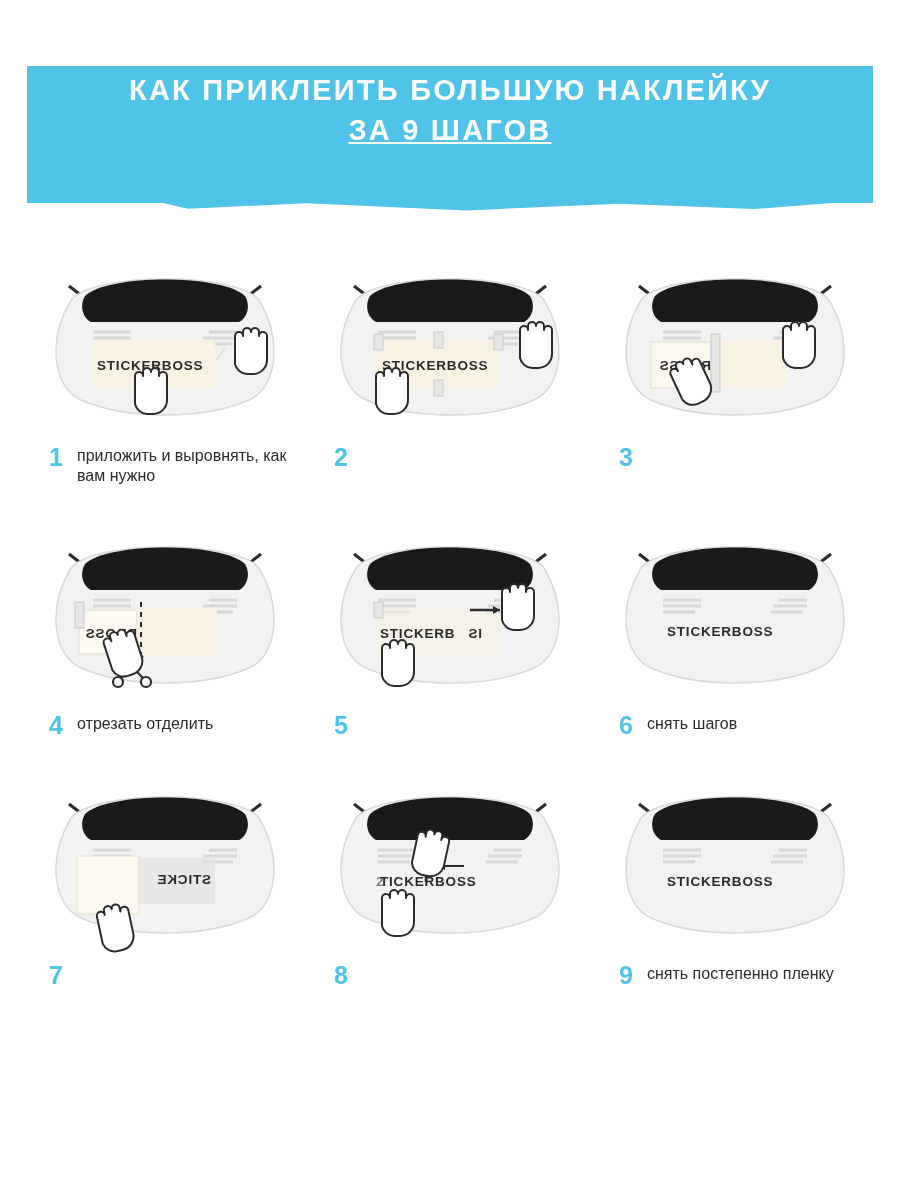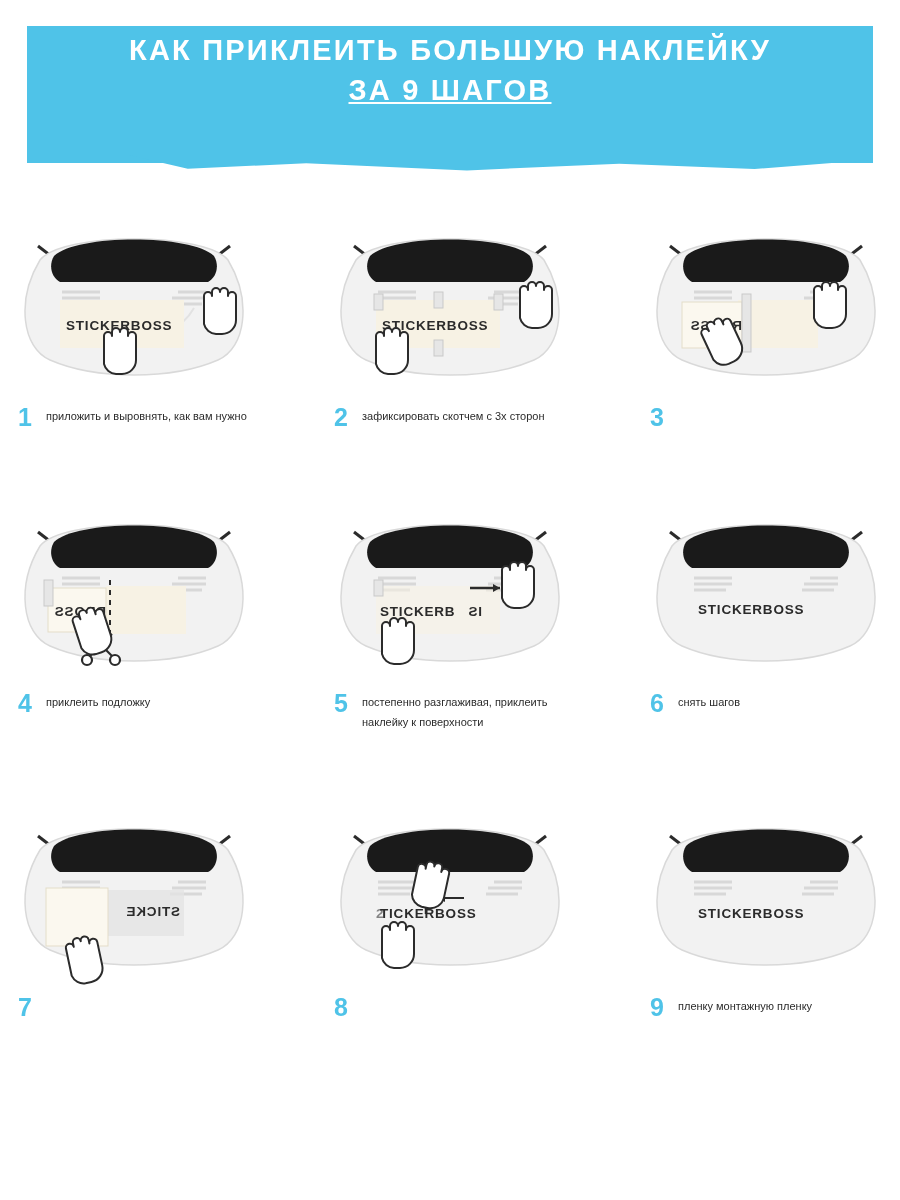--- a/index.html
+++ b/index.html
@@ -14,20 +14,21 @@
     overflow: hidden;
     position: relative;
   }
 
   
   .header {
     position: relative;
     width: 900px;
     height: 178px;
     background: #ffffff;
+    margin-top: 40px;
   }
   .header-band {
     position: absolute;
     left: 27px;
     top: 26px;
     width: 846px;
     height: 137px;
     background: #4fc3e8;
   }
   .header-band::after {
@@ -62,21 +63,20 @@
   
   .grid {
     position: relative;
     width: 900px;
     padding: 30px 0 0 0;
     display: grid;
     grid-template-columns: repeat(3, 280px);
     justify-content: center;
     column-gap: 5px;
     row-gap: 0;
-    gap: 36px;
   }
   .step {
     width: 280px;
     padding: 0 0 18px 0;
     box-sizing: border-box;
   }
   .figure {
     width: 264px;
     height: 190px;
     margin: 0 auto;
@@ -93,21 +93,21 @@
   }
   .step-num {
     color: #4fc3e8;
     font-weight: bold;
     font-size: 25px;
     line-height: 22px;
     min-width: 18px;
   }
   .step-text {
     color: #2b2b2b;
-    font-size: 11px;
+    font-size: 16px;
     line-height: 20px;
   }
 
   
   .row2 .figure { margin-top: 12px; }
   .row3 .figure { margin-top: 12px; }
 </style>
 </head>
 <body>
 
@@ -179,21 +179,20 @@
         <g transform="translate(196,72)">
           <path d="M6 26 L6 10 a4 4 0 0 1 8 0 L14 6 a4 4 0 0 1 8 0 L22 6 a4 4 0 0 1 8 0 L30 10 a4 4 0 0 1 8 0 L38 34 a14 14 0 0 1 -14 14 L18 48 a13 13 0 0 1 -12 -10 Z" fill="#ffffff" stroke="#2b2b2b" stroke-width="2" stroke-linejoin="round"></path>
         </g>
         <g transform="translate(52,118)">
           <path d="M6 26 L6 10 a4 4 0 0 1 8 0 L14 6 a4 4 0 0 1 8 0 L22 6 a4 4 0 0 1 8 0 L30 10 a4 4 0 0 1 8 0 L38 34 a14 14 0 0 1 -14 14 L18 48 a13 13 0 0 1 -12 -10 Z" fill="#ffffff" stroke="#2b2b2b" stroke-width="2" stroke-linejoin="round"></path>
         </g>
       </svg>
     </div>
     <div class="caption">
       <div class="step-num">2</div>
-      <div class="step-text">зафиксировать скотчем с 3х сторон</div>
     </div>
   </div>
 
   <div class="step row1">
     <div class="figure">
       <svg viewBox="0 0 264 190" width="264" height="190">
         <path d="M36 38 L62 58" stroke="#2b2b2b" stroke-width="3" fill="none"></path>
         <path d="M228 38 L202 58" stroke="#2b2b2b" stroke-width="3" fill="none"></path>
         <path d="M38 52 C60 24 204 24 226 52 C250 92 244 140 216 152 C170 172 94 172 48 152 C20 140 14 92 38 52 Z" fill="#f2f2f2" stroke="#d9d9d9" stroke-width="1.5"></path>
         <path d="M52 48 C74 26 190 26 212 48 C218 58 214 70 206 74 L58 74 C50 70 46 58 52 48 Z" fill="#1a1a1a"></path>
@@ -244,21 +243,21 @@
           <circle cx="-3" cy="26" r="5" fill="#ffffff"></circle>
           <circle cx="25" cy="26" r="5" fill="#ffffff"></circle>
         </g>
         <g transform="translate(62,120) rotate(-18)">
           <path d="M6 26 L6 10 a4 4 0 0 1 8 0 L14 6 a4 4 0 0 1 8 0 L22 6 a4 4 0 0 1 8 0 L30 10 a4 4 0 0 1 8 0 L38 34 a14 14 0 0 1 -14 14 L18 48 a13 13 0 0 1 -12 -10 Z" fill="#ffffff" stroke="#2b2b2b" stroke-width="2" stroke-linejoin="round"></path>
         </g>
       </svg>
     </div>
     <div class="caption">
       <div class="step-num">4</div>
-      <div class="step-text">приклеить подложку</div>
+      <div class="step-text">отрезать отделить</div>
     </div>
   </div>
 
   <div class="step row2">
     <div class="figure">
       <svg viewBox="0 0 264 190" width="264" height="190">
         <path d="M36 38 L62 58" stroke="#2b2b2b" stroke-width="3" fill="none"></path>
         <path d="M228 38 L202 58" stroke="#2b2b2b" stroke-width="3" fill="none"></path>
         <path d="M38 52 C60 24 204 24 226 52 C250 92 244 140 216 152 C170 172 94 172 48 152 C20 140 14 92 38 52 Z" fill="#f2f2f2" stroke="#d9d9d9" stroke-width="1.5"></path>
         <path d="M52 48 C74 26 190 26 212 48 C218 58 214 70 206 74 L58 74 C50 70 46 58 52 48 Z" fill="#1a1a1a"></path>
@@ -276,21 +275,20 @@
         <g transform="translate(178,66)">
           <path d="M6 26 L6 10 a4 4 0 0 1 8 0 L14 6 a4 4 0 0 1 8 0 L22 6 a4 4 0 0 1 8 0 L30 10 a4 4 0 0 1 8 0 L38 34 a14 14 0 0 1 -14 14 L18 48 a13 13 0 0 1 -12 -10 Z" fill="#ffffff" stroke="#2b2b2b" stroke-width="2" stroke-linejoin="round"></path>
         </g>
         <g transform="translate(58,122)">
           <path d="M6 26 L6 10 a4 4 0 0 1 8 0 L14 6 a4 4 0 0 1 8 0 L22 6 a4 4 0 0 1 8 0 L30 10 a4 4 0 0 1 8 0 L38 34 a14 14 0 0 1 -14 14 L18 48 a13 13 0 0 1 -12 -10 Z" fill="#ffffff" stroke="#2b2b2b" stroke-width="2" stroke-linejoin="round"></path>
         </g>
       </svg>
     </div>
     <div class="caption">
       <div class="step-num">5</div>
-      <div class="step-text">постепенно разглаживая, приклеить наклейку к поверхности</div>
     </div>
   </div>
 
   <div class="step row2">
     <div class="figure">
       <svg viewBox="0 0 264 190" width="264" height="190">
         <path d="M36 38 L62 58" stroke="#2b2b2b" stroke-width="3" fill="none"></path>
         <path d="M228 38 L202 58" stroke="#2b2b2b" stroke-width="3" fill="none"></path>
         <path d="M38 52 C60 24 204 24 226 52 C250 92 244 140 216 152 C170 172 94 172 48 152 C20 140 14 92 38 52 Z" fill="#f2f2f2" stroke="#d9d9d9" stroke-width="1.5"></path>
         <path d="M52 48 C74 26 190 26 212 48 C218 58 214 70 206 74 L58 74 C50 70 46 58 52 48 Z" fill="#1a1a1a"></path>
@@ -365,17 +363,17 @@
         <path d="M228 38 L202 58" stroke="#2b2b2b" stroke-width="3" fill="none"></path>
         <path d="M38 52 C60 24 204 24 226 52 C250 92 244 140 216 152 C170 172 94 172 48 152 C20 140 14 92 38 52 Z" fill="#f2f2f2" stroke="#d9d9d9" stroke-width="1.5"></path>
         <path d="M52 48 C74 26 190 26 212 48 C218 58 214 70 206 74 L58 74 C50 70 46 58 52 48 Z" fill="#1a1a1a"></path>
         <path d="M60 84 L98 84 M60 90 L98 90 M60 96 L92 96" stroke="#d8d8d8" stroke-width="3"></path>
         <path d="M176 84 L204 84 M170 90 L204 90 M168 96 L200 96" stroke="#d8d8d8" stroke-width="3"></path>
         <text x="64" y="120" font-family="Liberation Sans, sans-serif" font-size="13.5" font-weight="bold" fill="#2b2b2b" letter-spacing="0.8">STICKERBOSS</text>
       </svg>
     </div>
     <div class="caption">
       <div class="step-num">9</div>
-      <div class="step-text">пленку монтажную пленку</div>
+      <div class="step-text">снять постепенно пленку</div>
     </div>
   </div>
 
 </div>
 
 </body></html>

